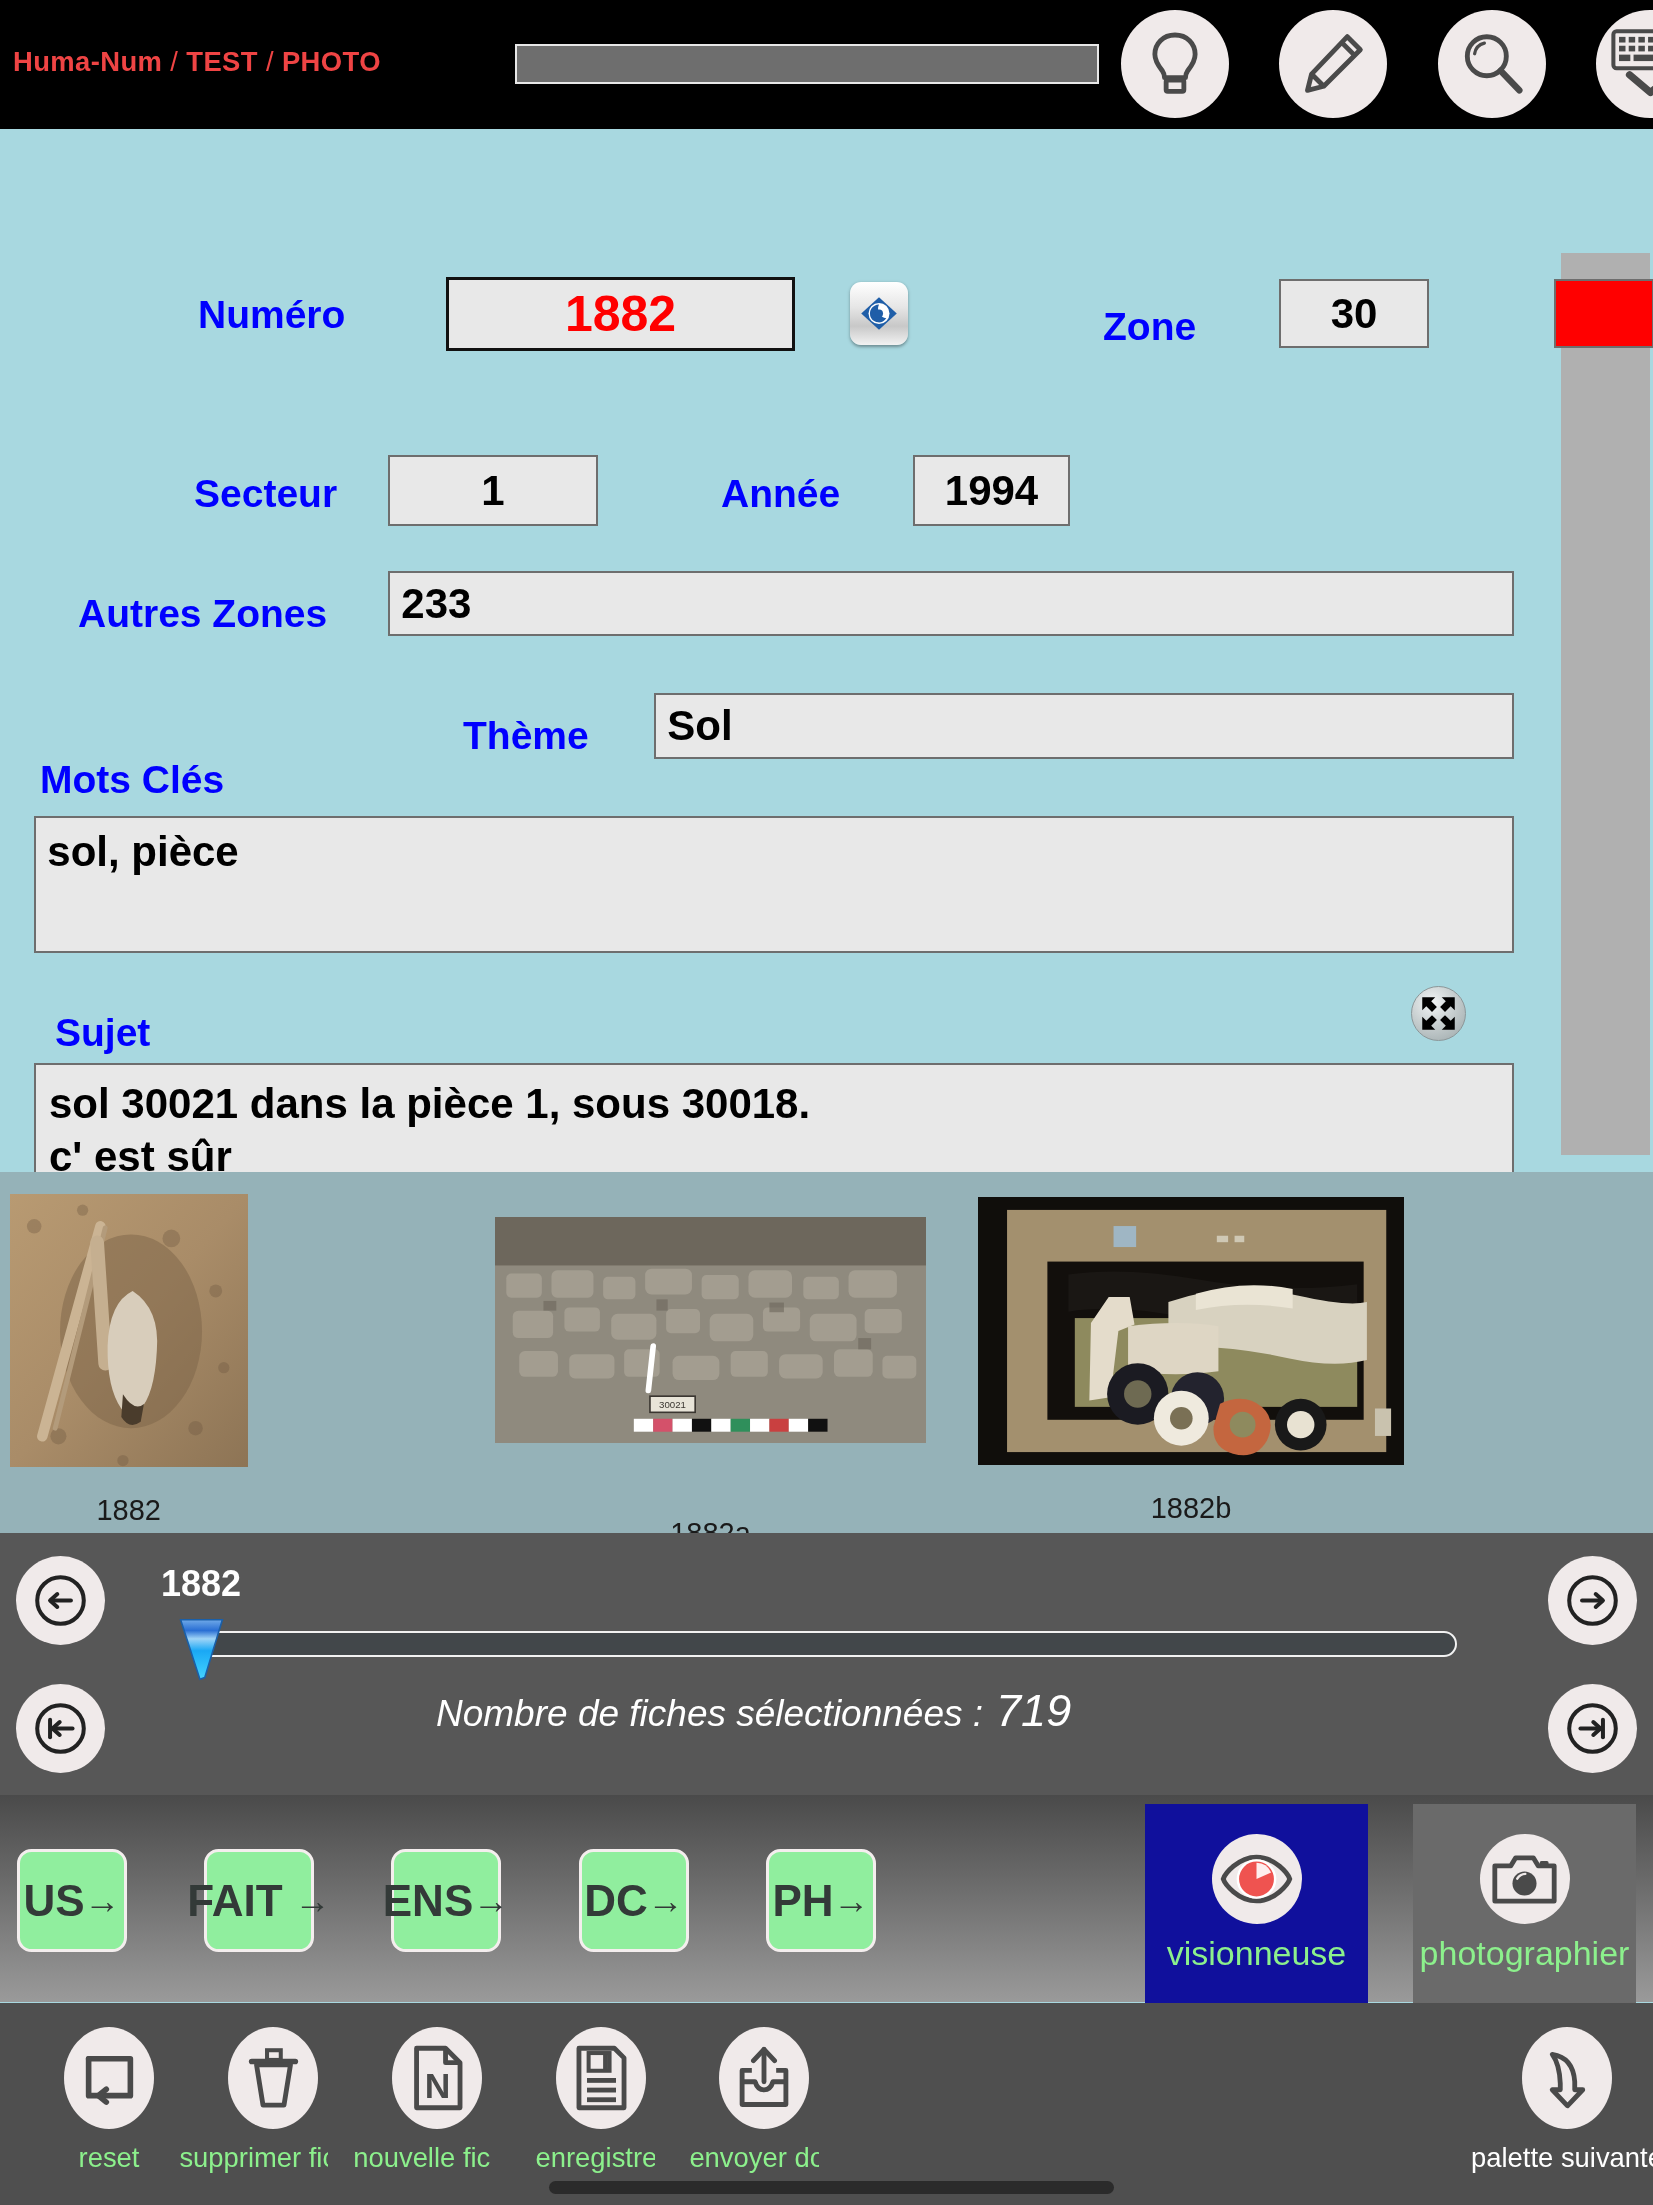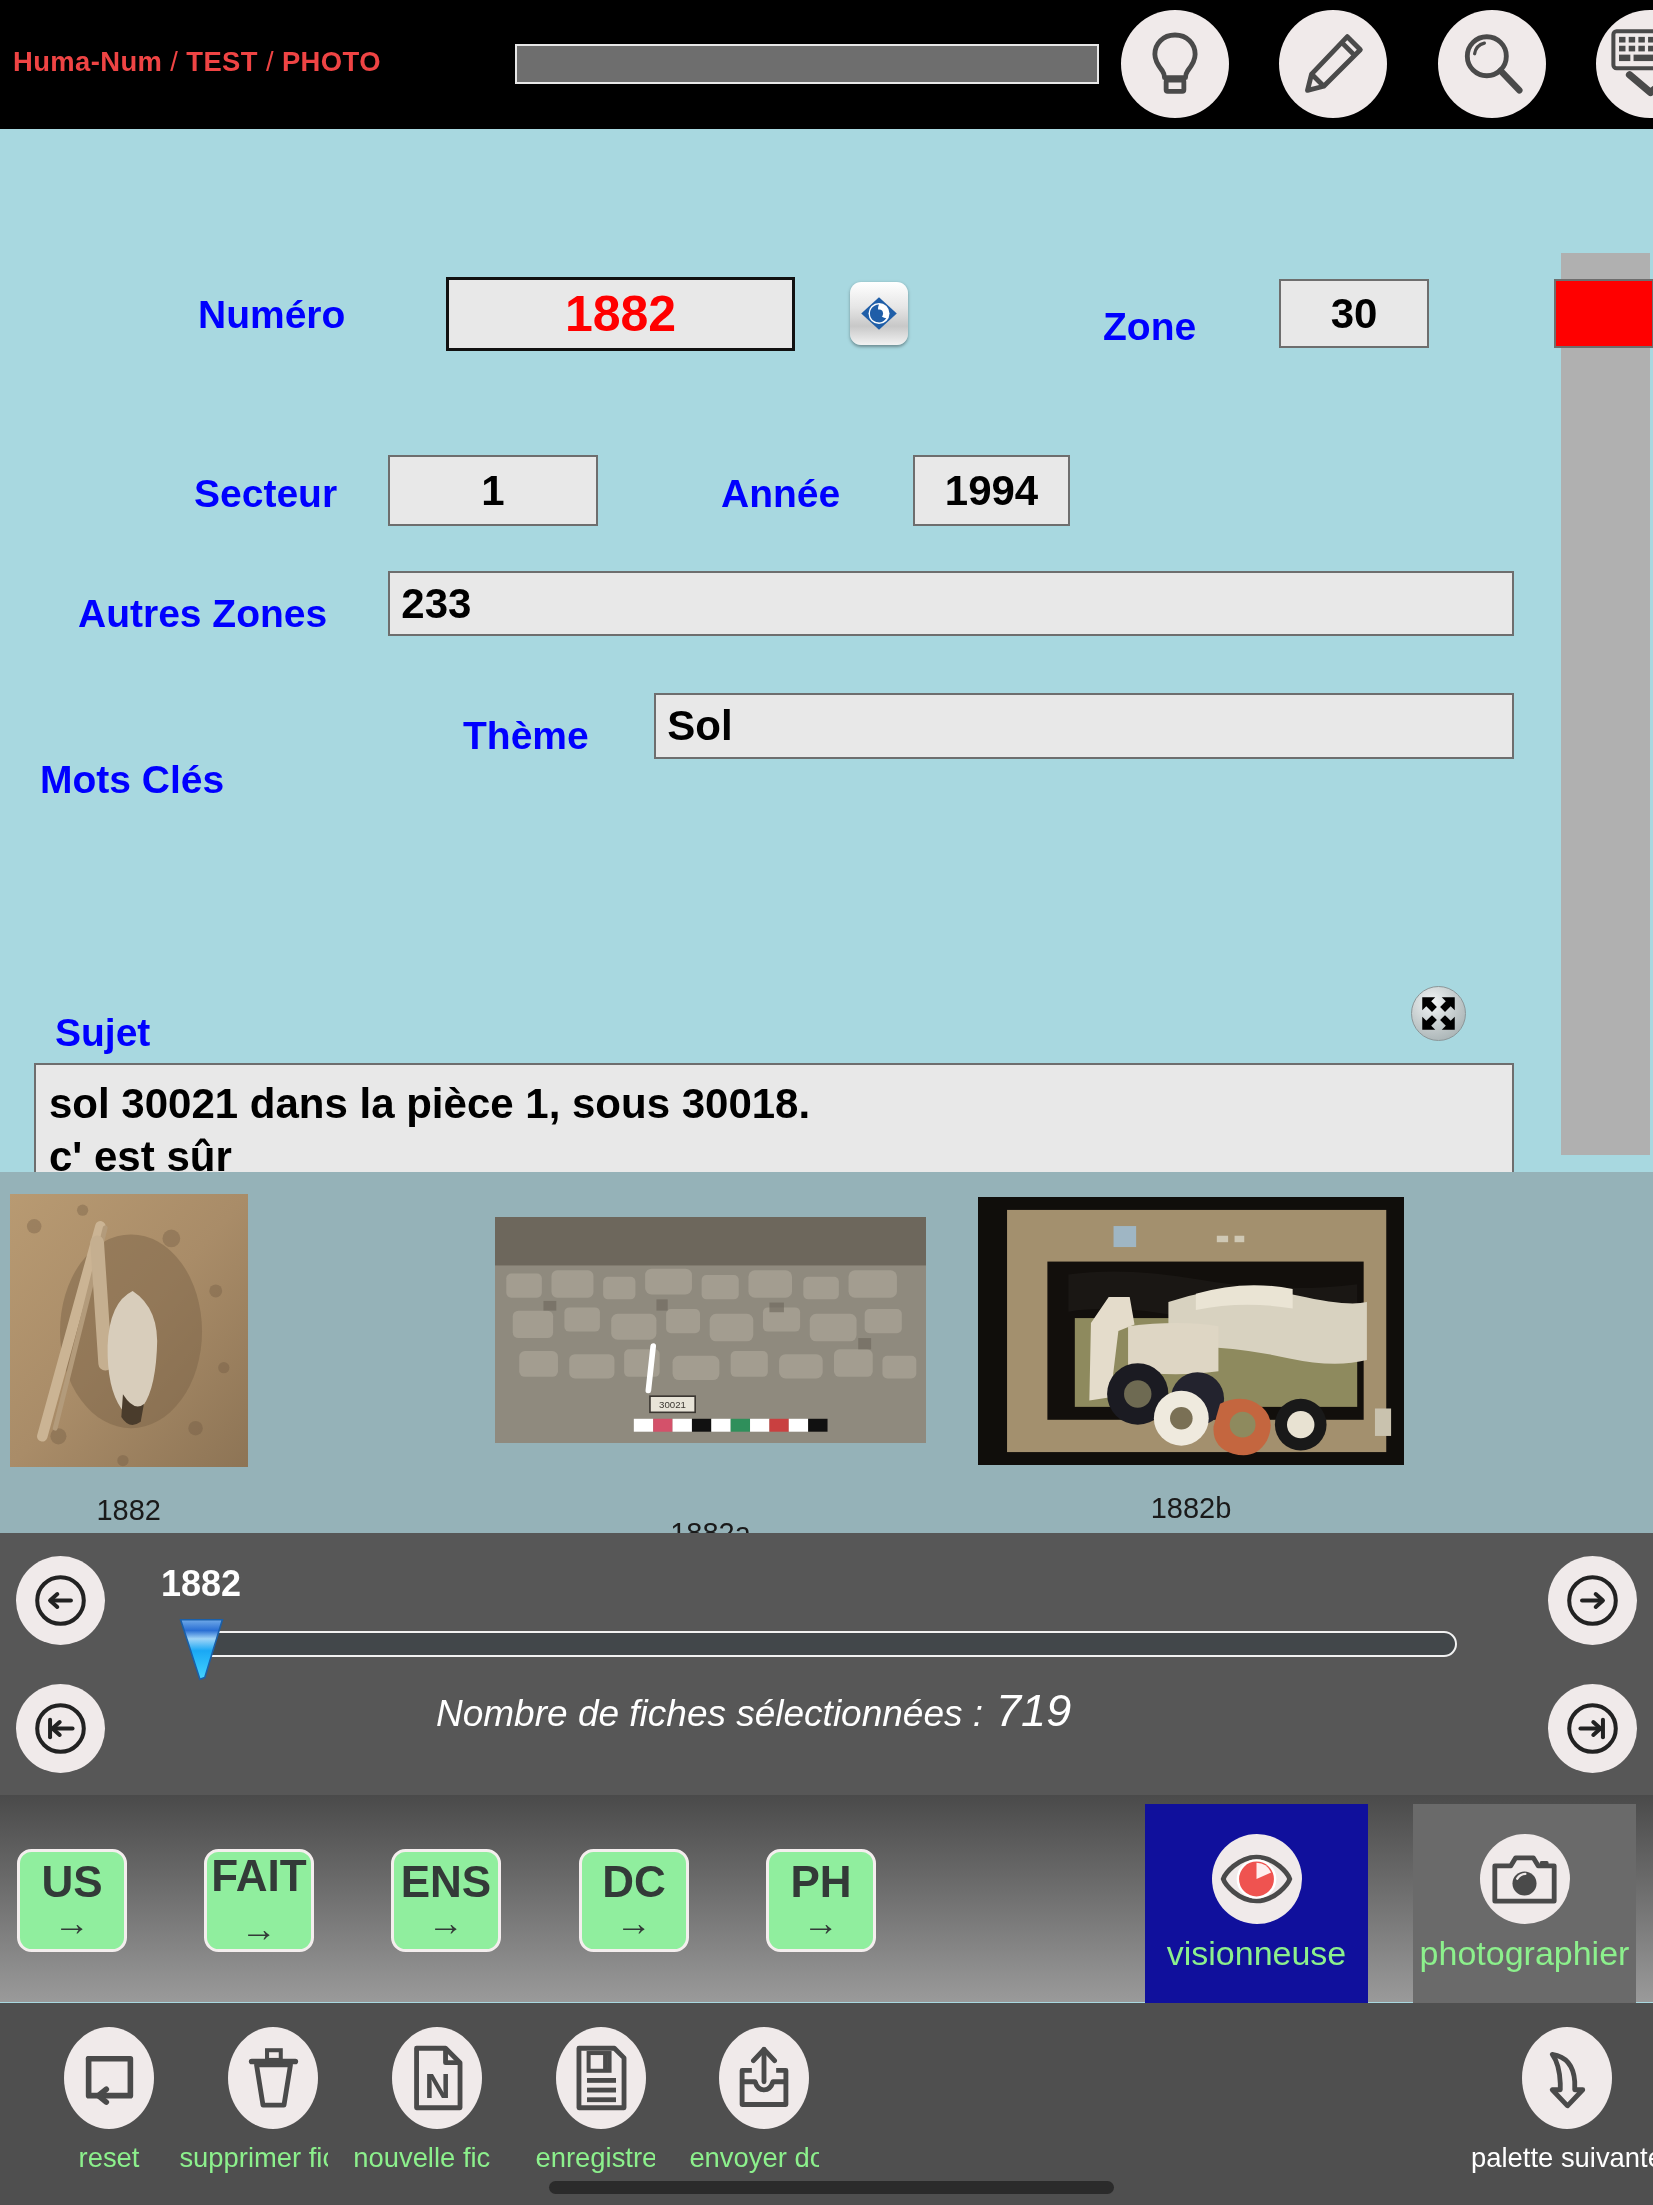--- a/index.html
+++ b/index.html
@@ -193,21 +193,21 @@
     background: linear-gradient(180deg,#4a4a4a 0%,#6d6d6d 45%,#9a9a9a 100%);
   }
   .gbtn {
     position: absolute;
     width: 110px; height: 103px;
     background: #90ee9e;
     border: 3.2px solid #f4eeee;
     border-radius: 14.5px;
     box-sizing: border-box;
     display: flex;
-    flex-direction: column;
+    flex-direction: row;
     align-items: center;
     justify-content: center;
   }
   .gbtn .txt {
     font-size: 44px;
     font-weight: bold;
     color: #333a38;
     line-height: 1;
   }
   .gbtn .arw {
@@ -360,20 +360,21 @@
     <div class="lbl" style="left:721px; top:343px;">Année</div>
     <div class="fld center" style="left:913px; top:326px; width:157px; height:71px;">1994</div>
 
     <div class="lbl" style="left:78px; top:463px;">Autres Zones</div>
     <div class="fld" style="left:388px; top:442px; width:1126px; height:65px;">233</div>
 
     <div class="lbl" style="left:463px; top:585px;">Thème</div>
     <div class="fld" style="left:654px; top:564px; width:860px; height:66px;">Sol</div>
 
     <div class="lbl" style="left:40px; top:629px;">Mots Clés</div>
+    <div class="fld top" style="left:34px; top:687px; width:1480px; height:137px;">sol, pièce</div>
 
     <div class="lbl" style="left:55px; top:882px;">Sujet</div>
     <div class="expand-btn" style="left:1411px; top:857px;">
       <svg width="39" height="39" viewBox="0 0 48 48">
         <g fill="#000">
           <path d="M4 4 L20 4 L15 9 L22 16 L16 22 L9 15 L4 20 Z"></path>
           <path d="M44 4 L28 4 L33 9 L26 16 L32 22 L39 15 L44 20 Z"></path>
           <path d="M4 44 L20 44 L15 39 L22 32 L16 26 L9 33 L4 28 Z"></path>
           <path d="M44 44 L28 44 L33 39 L26 32 L32 26 L39 33 L44 28 Z"></path>
         </g>

